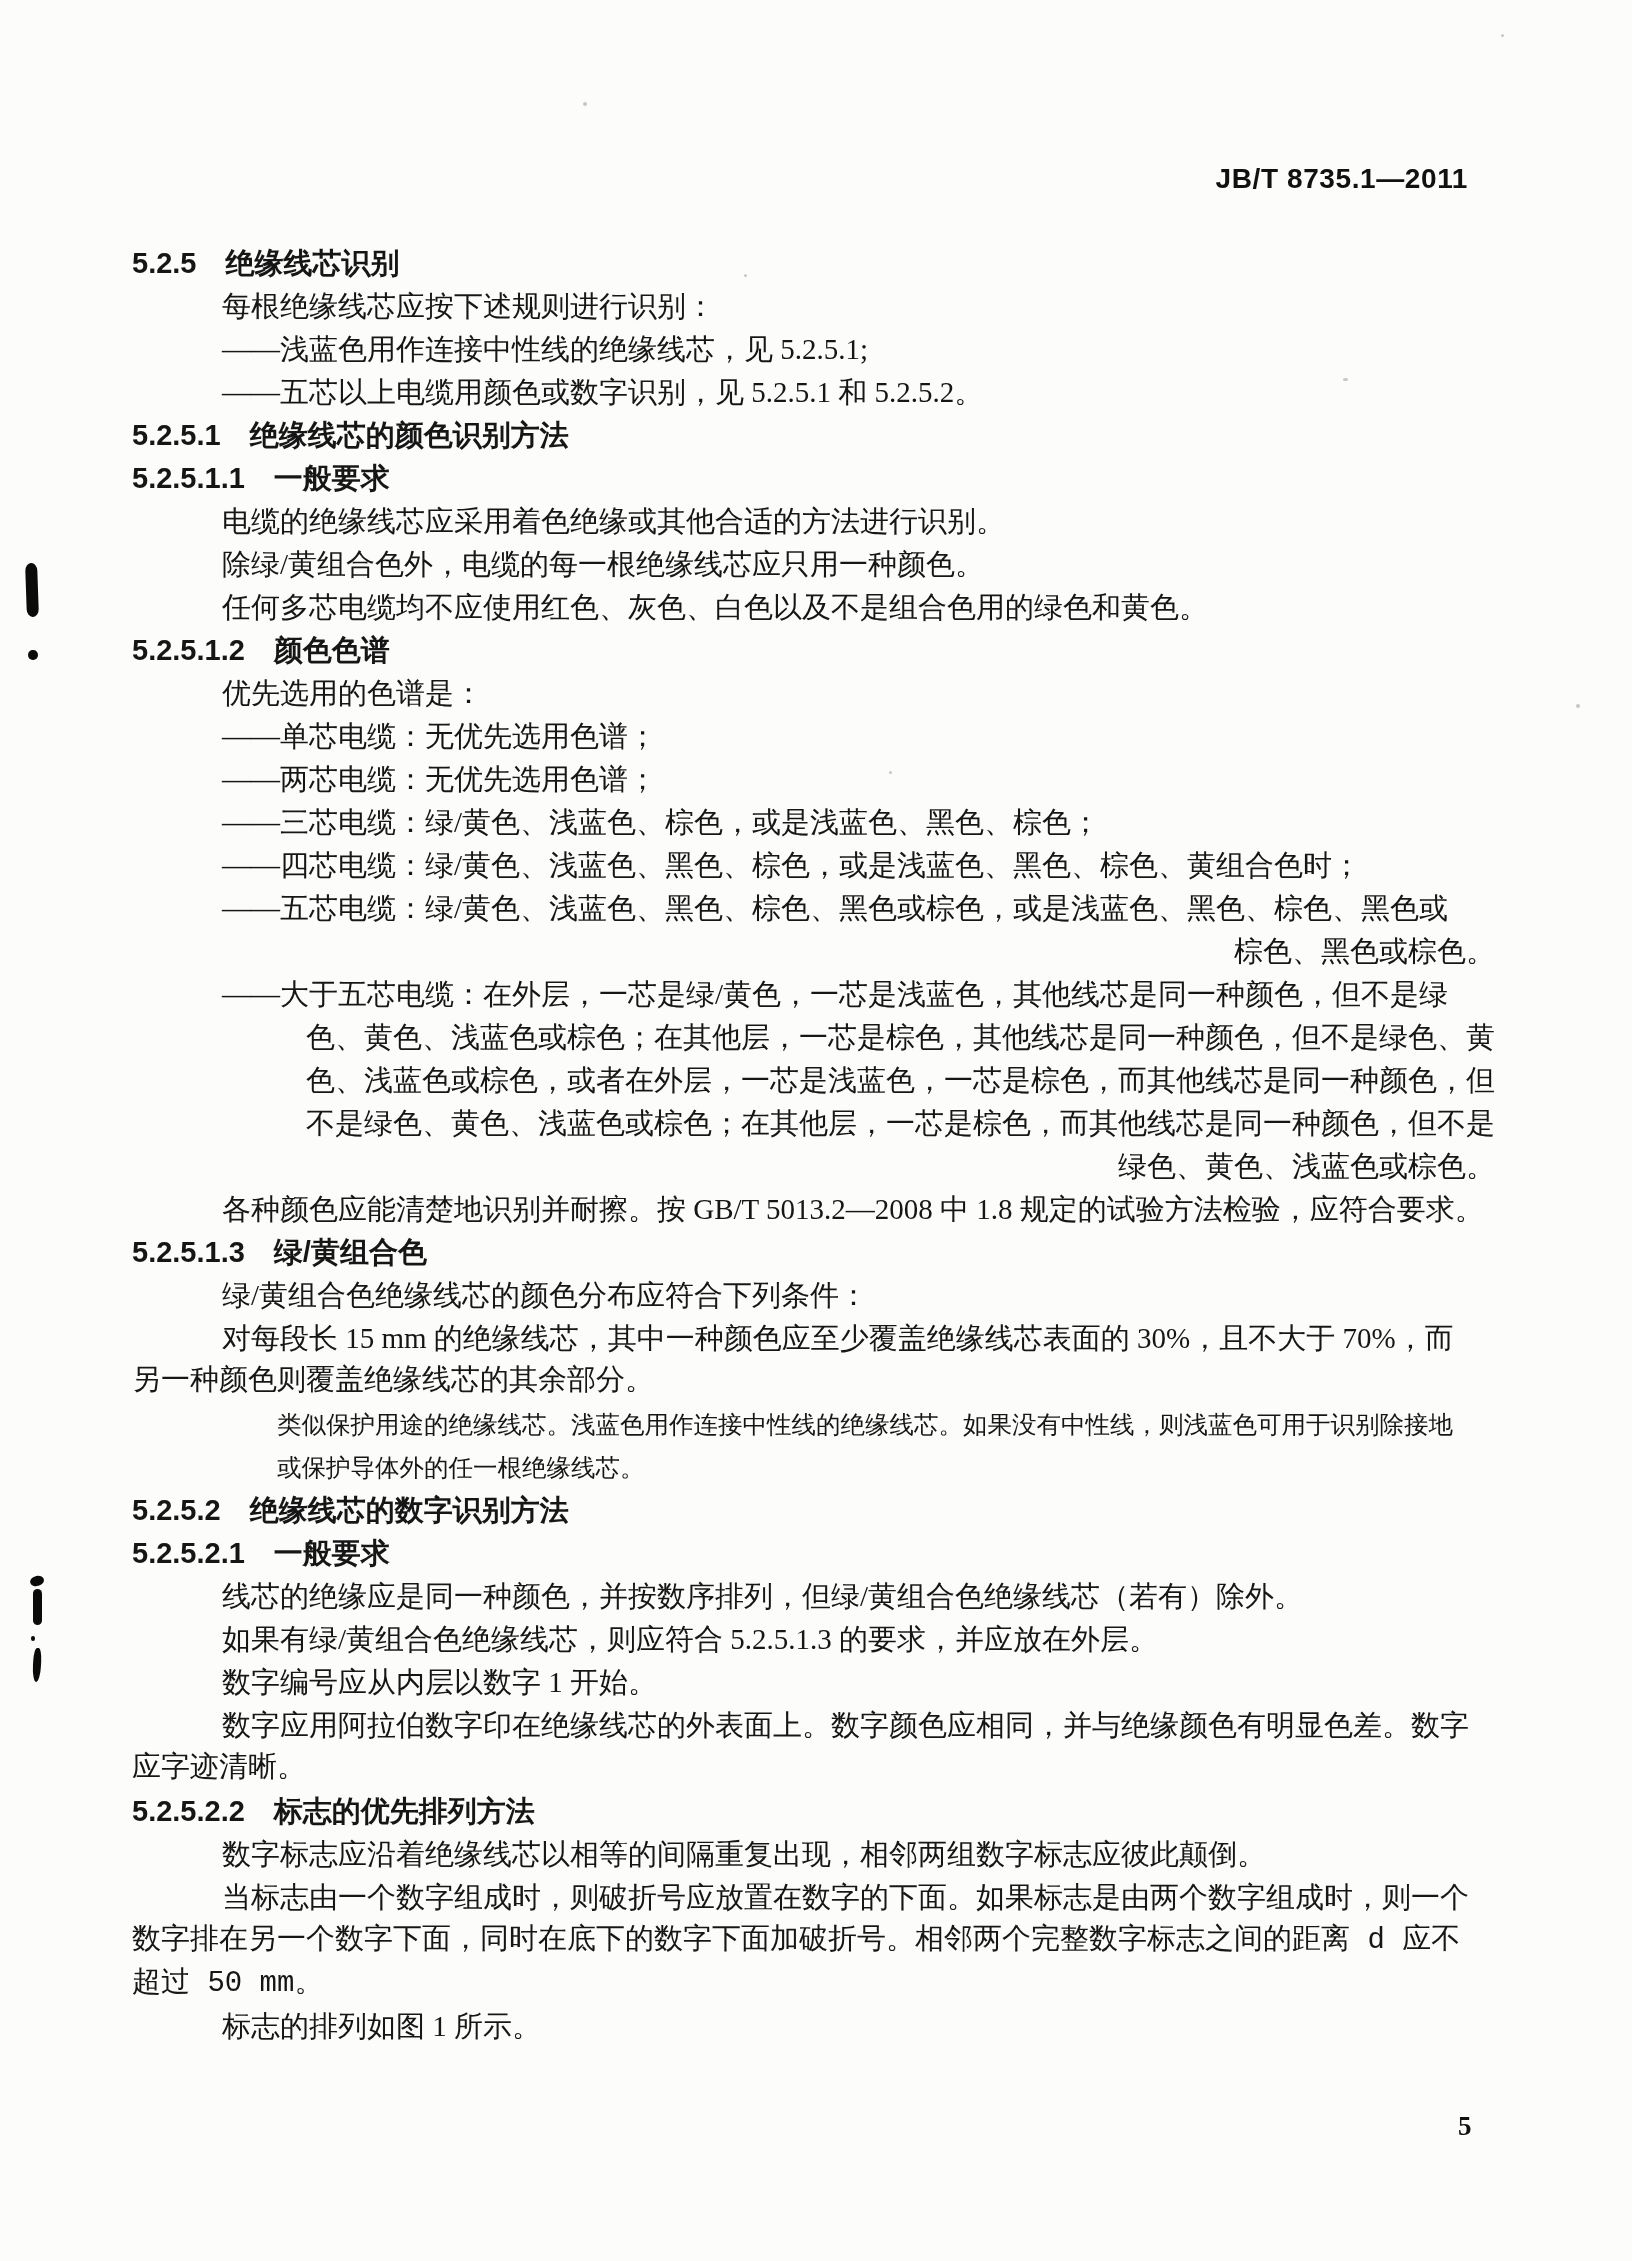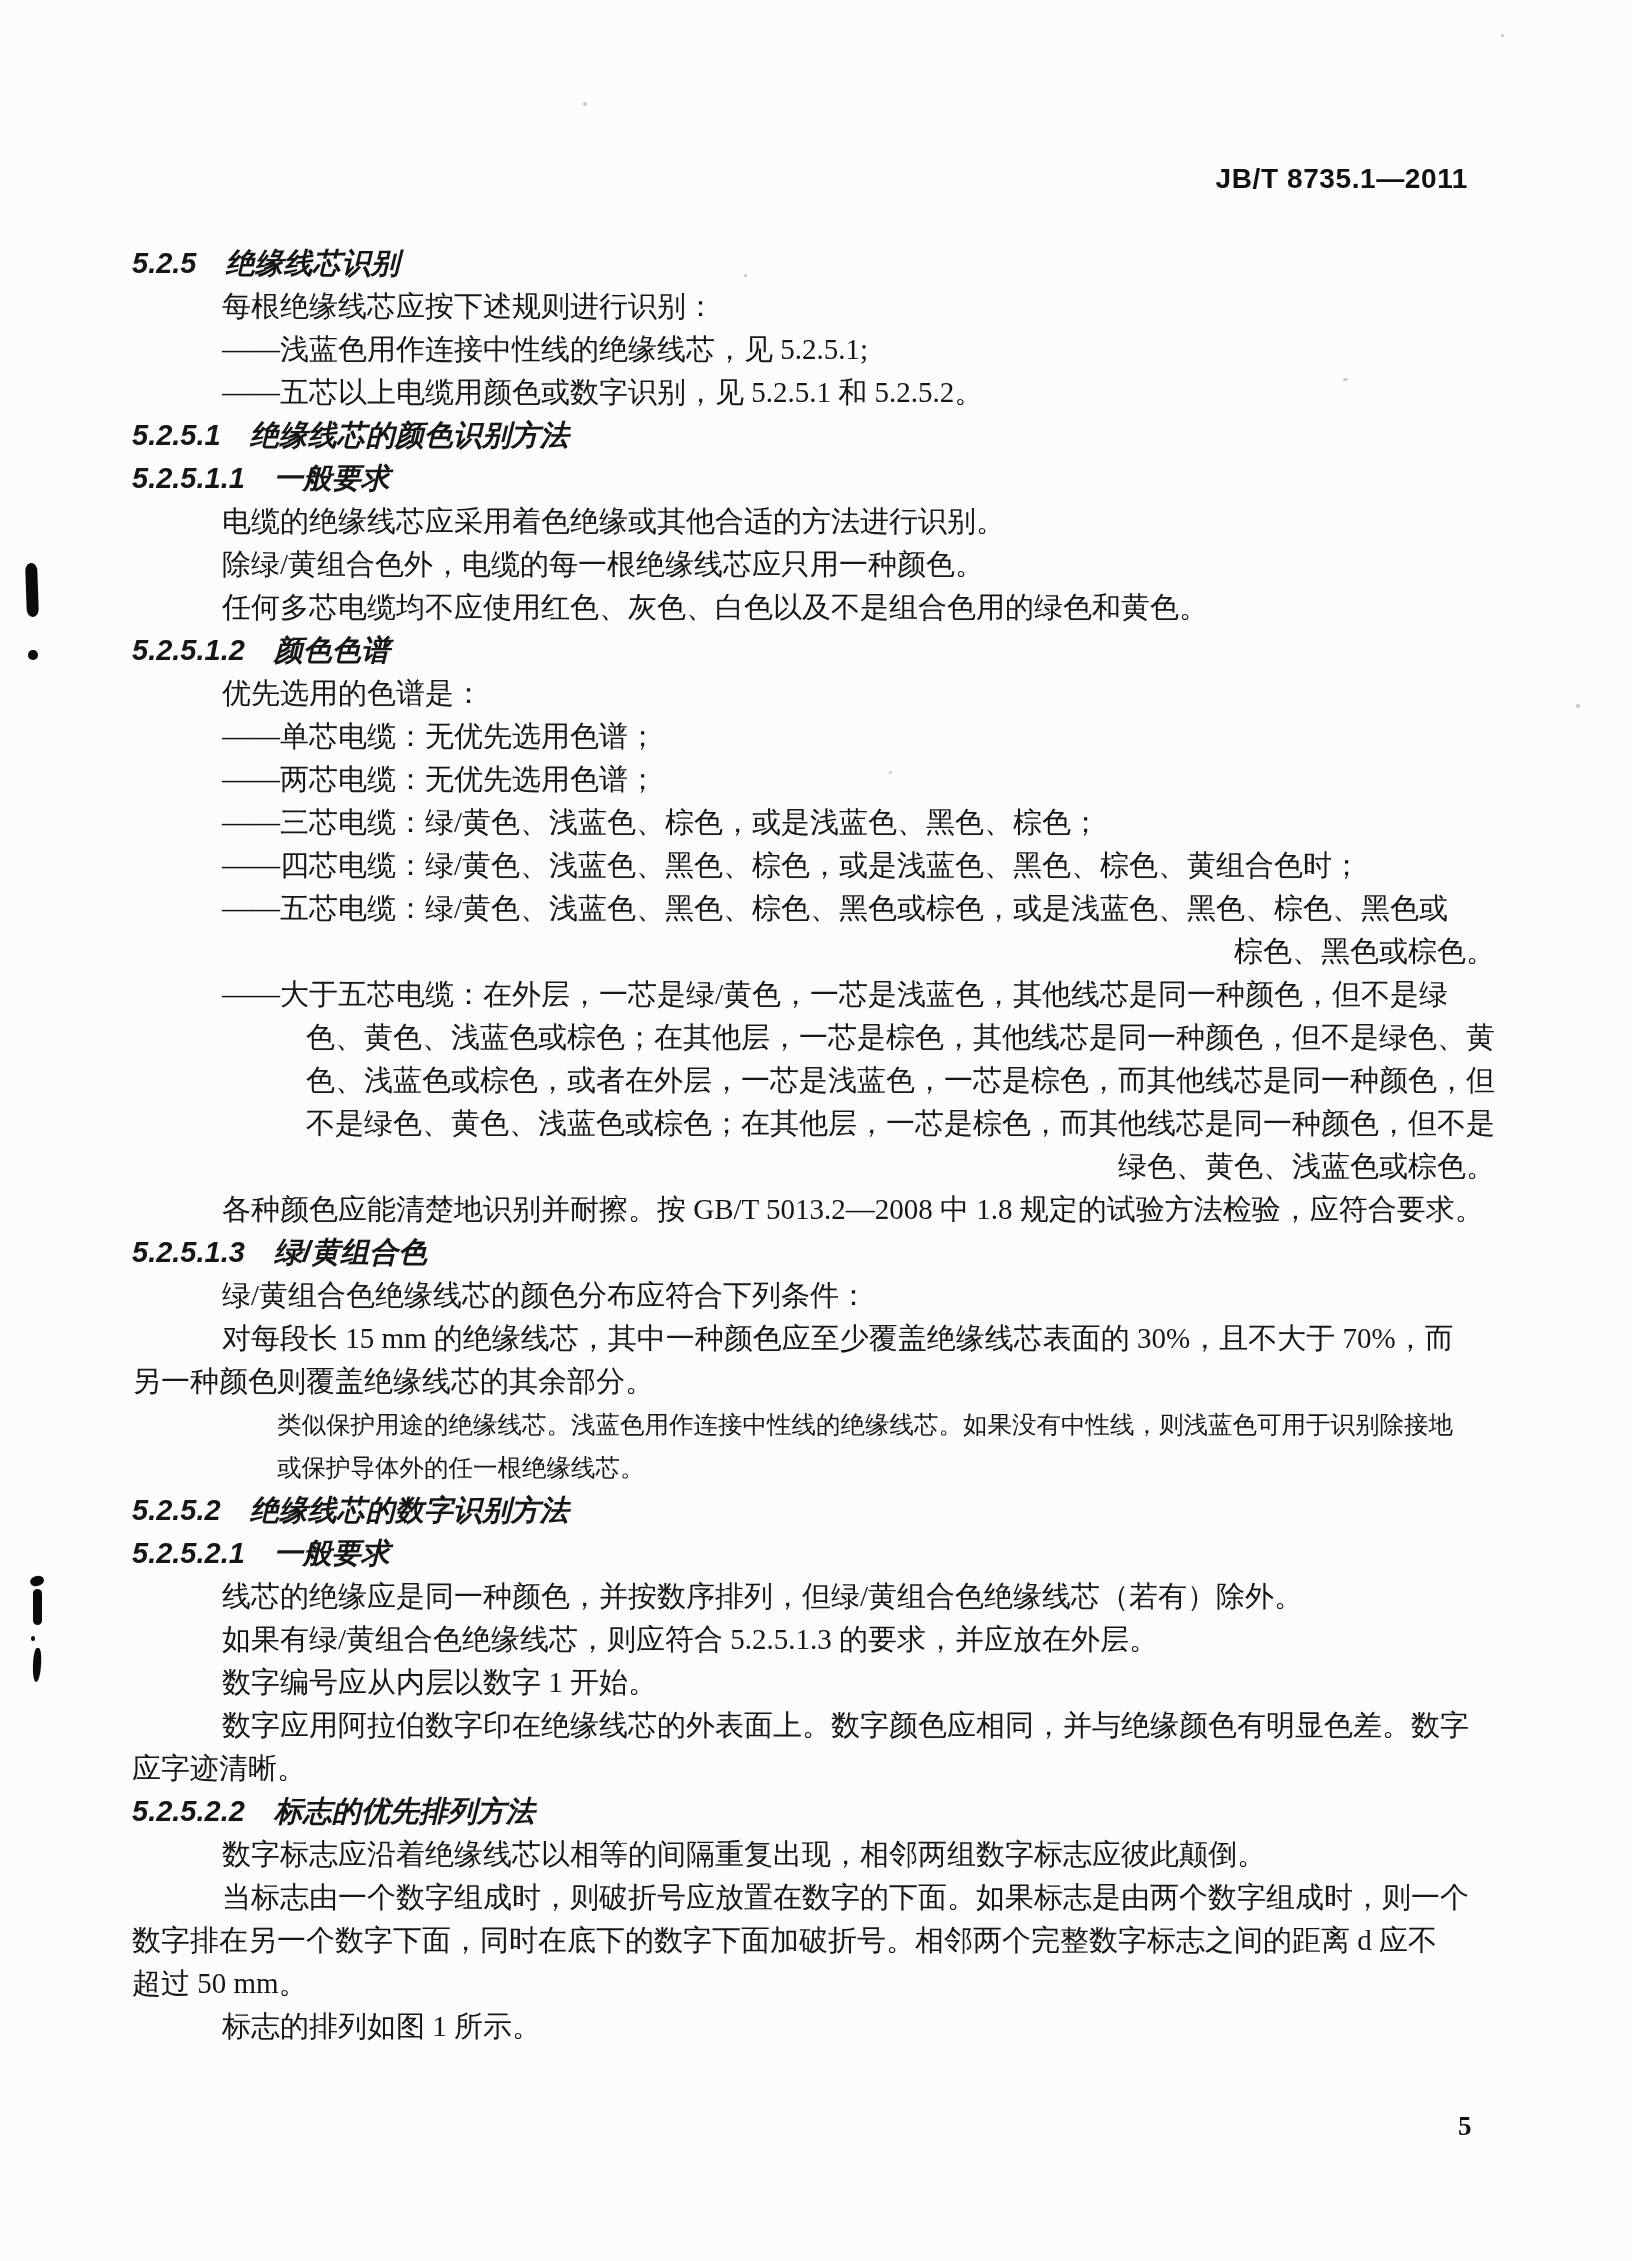--- a/index.html
+++ b/index.html
@@ -34,28 +34,27 @@
     line-height:43px;
     font-size:29px;
     white-space:nowrap;
     color:#161616;
   }
   
   .line.h{
     font-family:"Liberation Sans", sans-serif;
     font-weight:700;
     font-size:29px;
-    font-style:italic;
   }
   
   .line.p, .line.dash{ padding-left:90px; }
   
   .line.dc{ padding-left:147px;text-align:right; }
   
-  .line.pc{ padding-left:0; }
+  .line.pc{ padding-left:0;font-family:Liberation Mono, monospace; }
   
   .line.note{ padding-left:90px; font-size:24.5px; }
   .line.nc{ padding-left:145px; font-size:24.5px; }
 
   .page-number{
     position:absolute;
     left:1458px;
     top:2111px;
     font-size:27px;
     font-weight:700;

